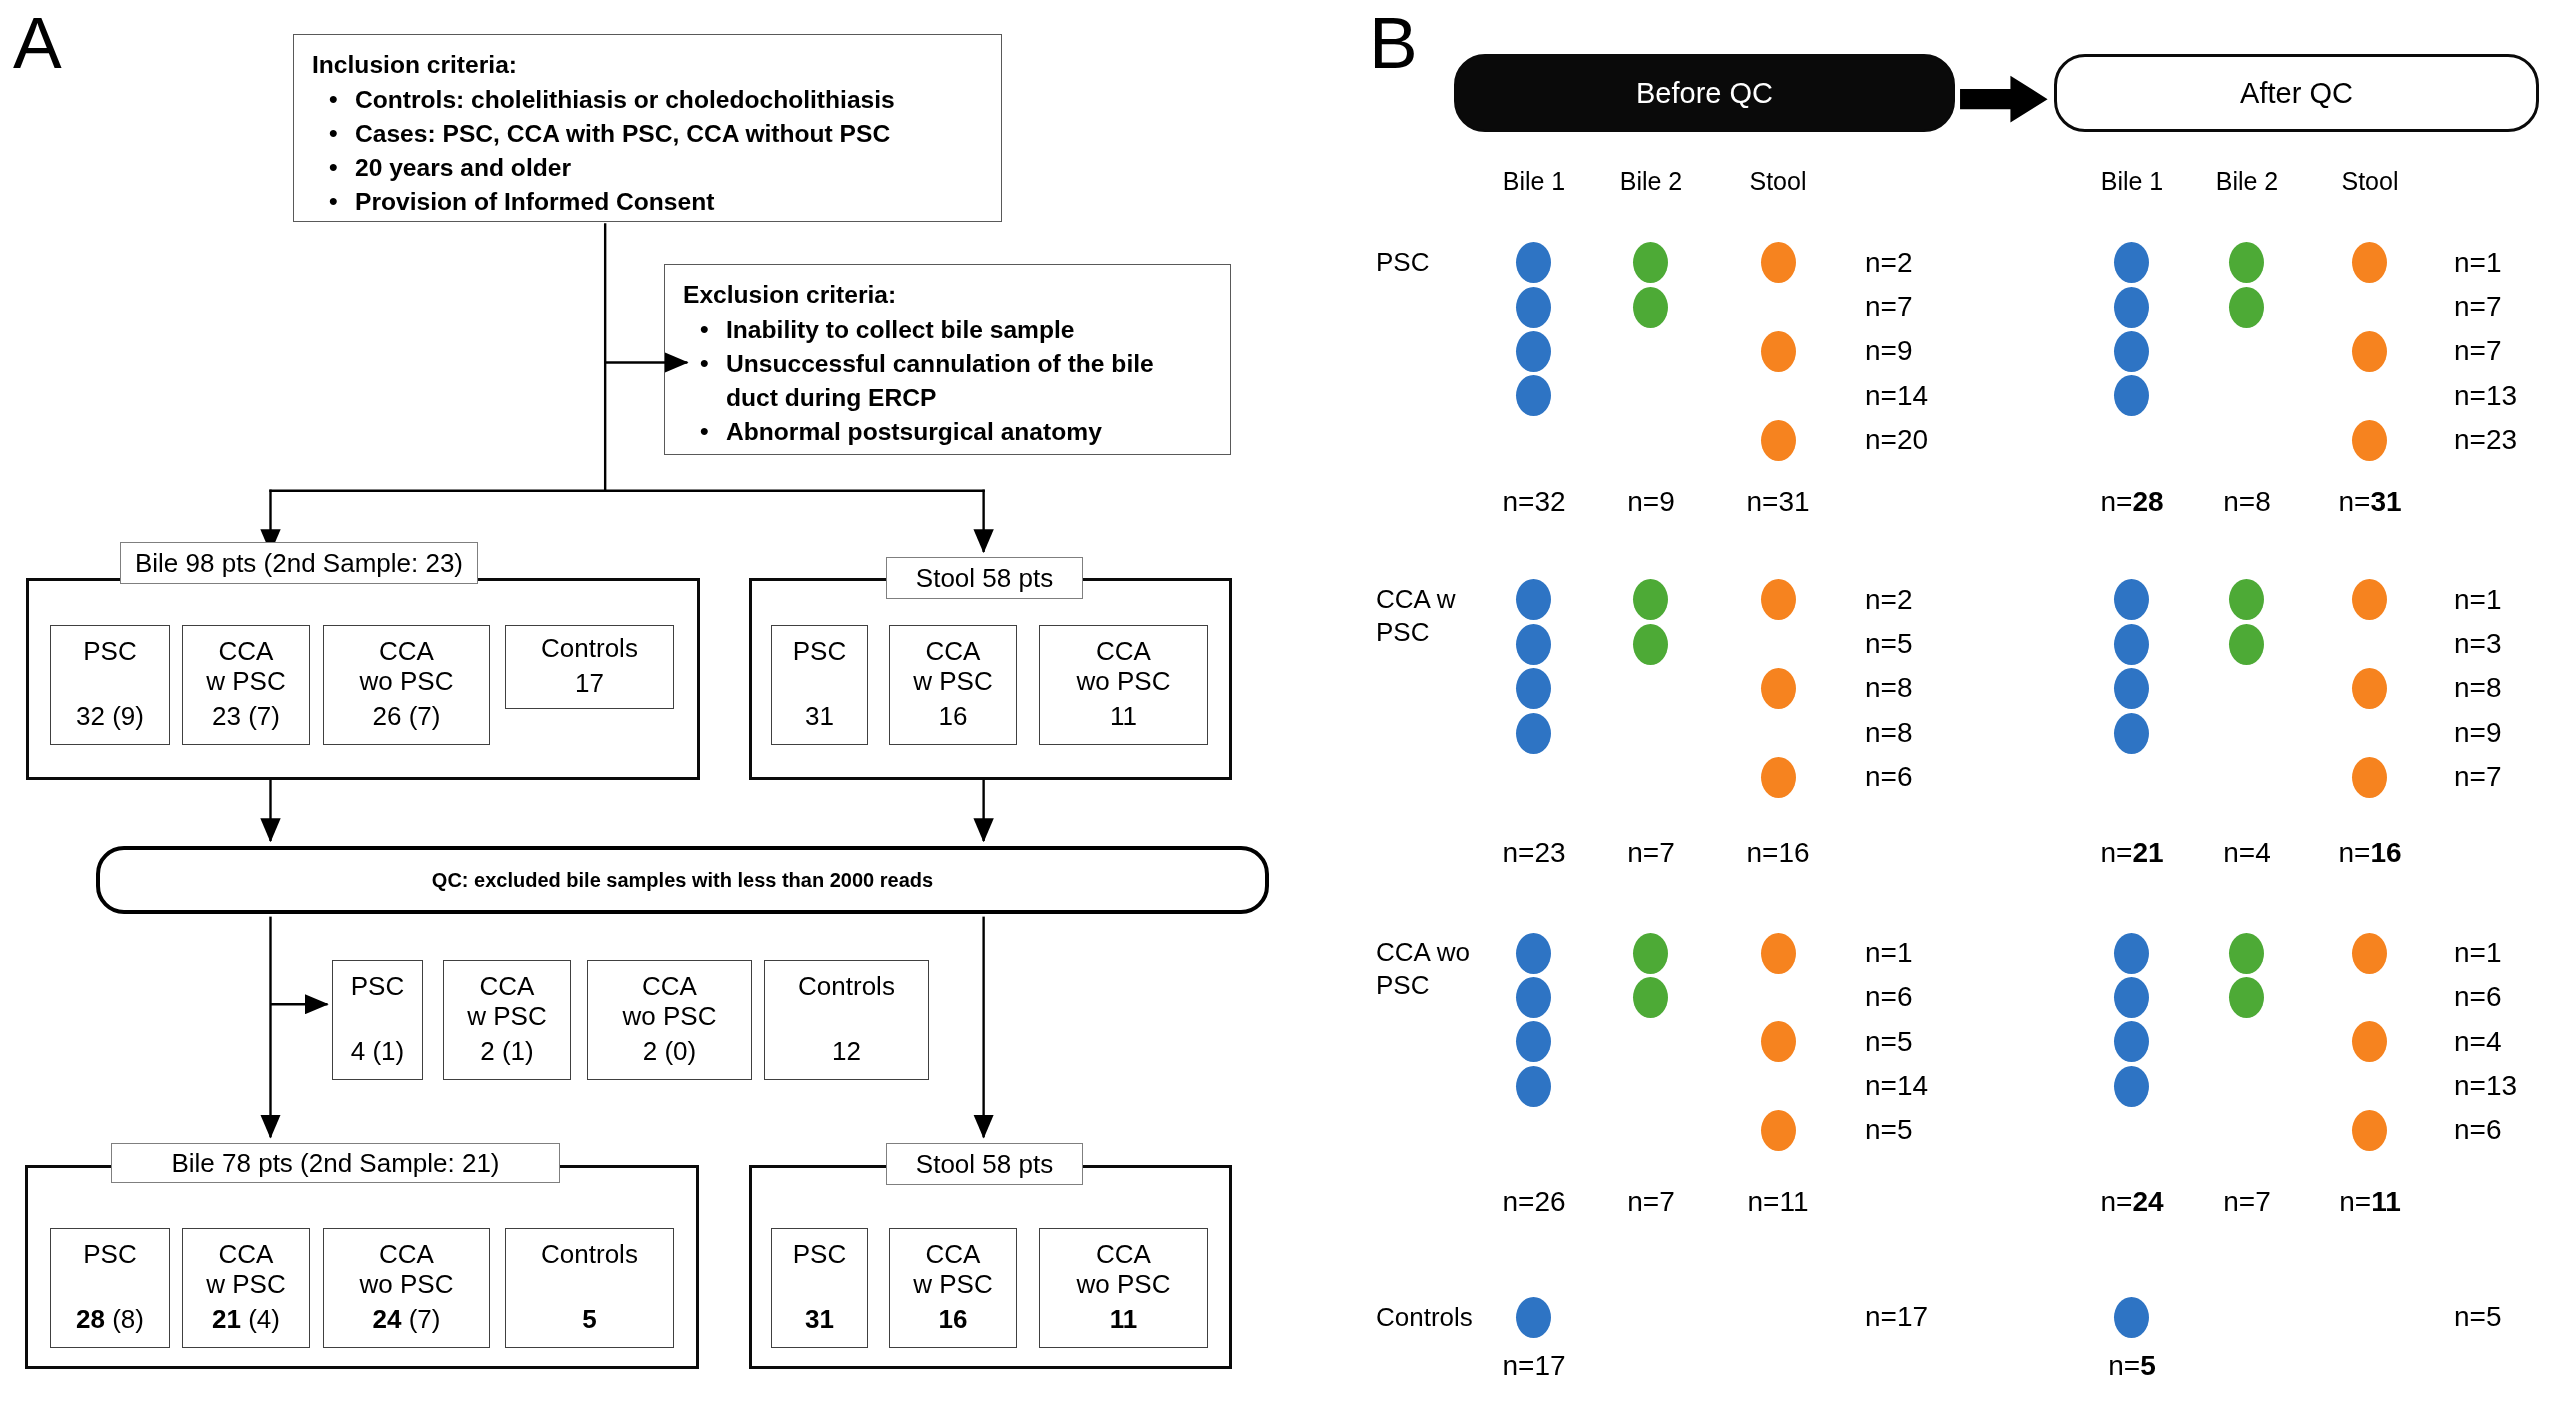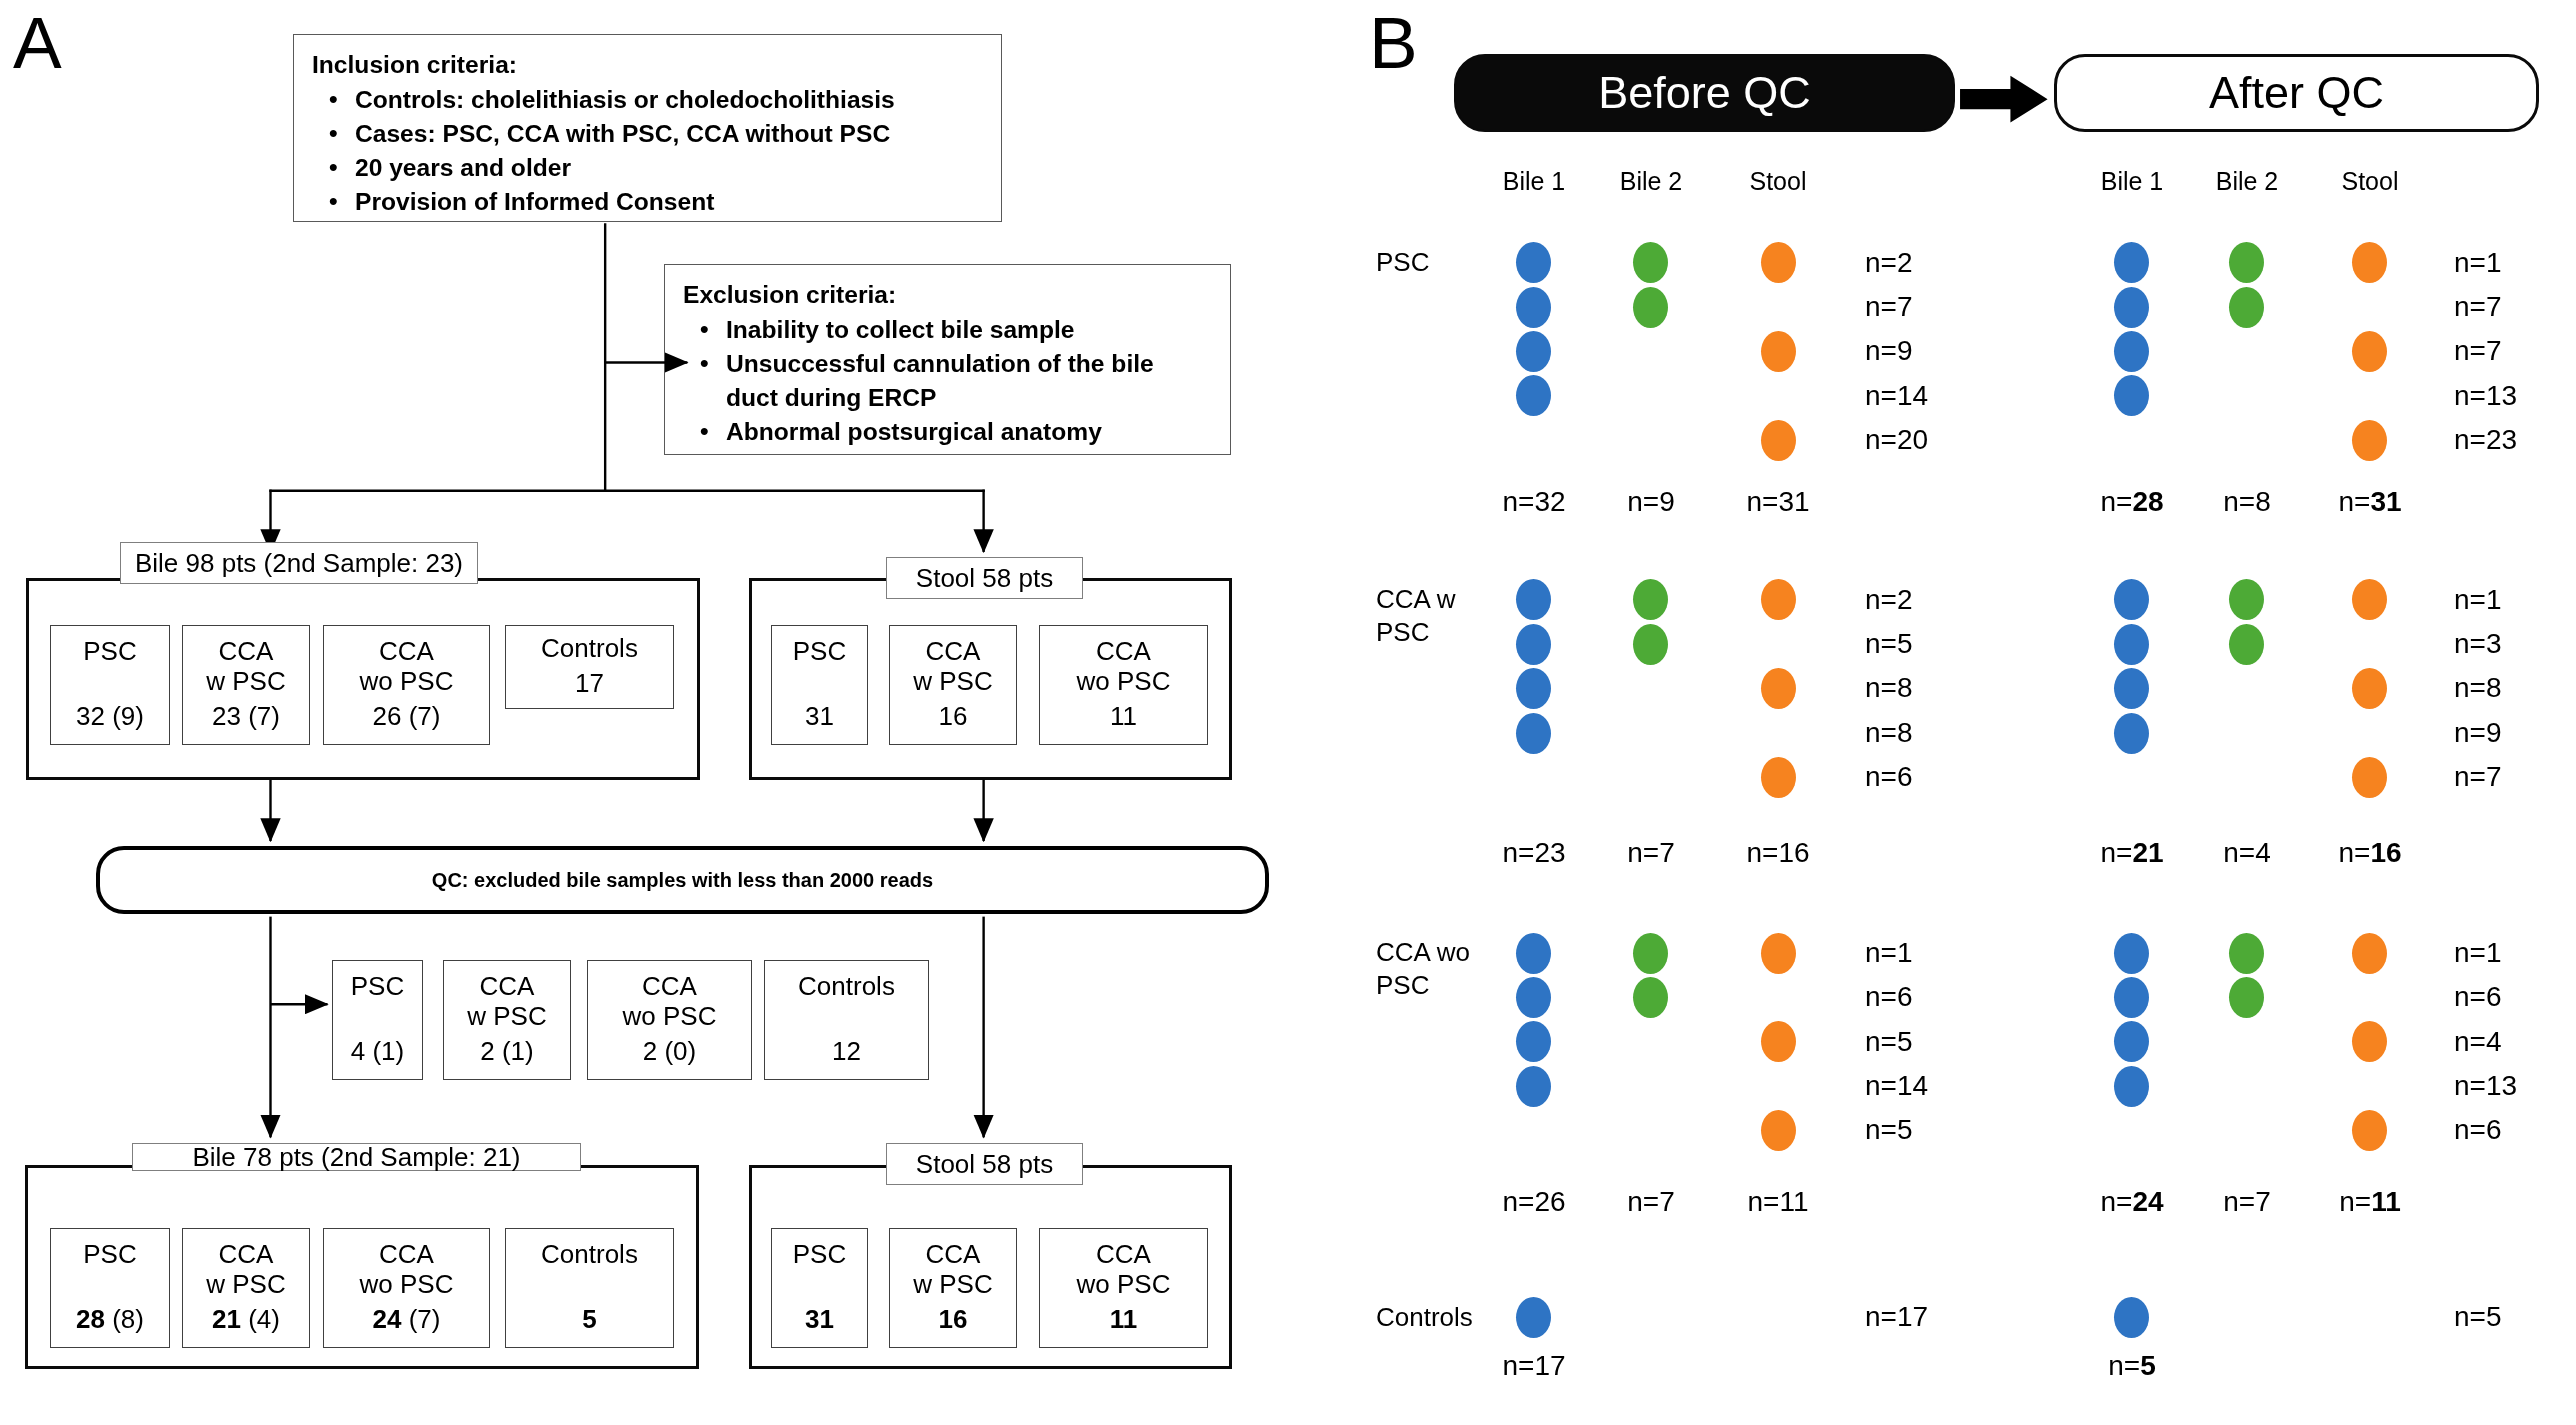--- a/index.html
+++ b/index.html
@@ -15,21 +15,21 @@
   .crit-box li::before{content:"\2022";position:absolute;left:17px;}
   .container-box{border:3px solid #0a0a0a;background:#fff;}
   .title-box{border:1.8px solid #7f7f7f;background:#fff;display:flex;align-items:center;justify-content:center;
              font-size:26px;z-index:3;}
   .cohort-box{border:1.8px solid #404040;background:#fff;display:flex;flex-direction:column;align-items:center;
               justify-content:space-between;font-size:26px;line-height:1.18;text-align:center;
               padding:9.6px 2.4px 12px 2.4px;z-index:2;}
   .cohort-box.compact{justify-content:center;gap:3.6px;}
   .qc-box{border:4.8px solid #000;border-radius:28px;background:#fff;display:flex;align-items:center;
           justify-content:center;font-size:20px;font-weight:bold;z-index:2;}
-  .pill{border-radius:31px;display:flex;align-items:center;justify-content:center;font-size:45px;z-index:2;}
+  .pill{border-radius:31px;display:flex;align-items:center;justify-content:center;font-size:29px;z-index:2;}
   .pill.dark{background:#0a0a0a;color:#fff;border:2.4px solid #0a0a0a;}
   .pill.light{background:#fff;color:#000;border:3px solid #0a0a0a;}
   .col-header{font-size:25px;text-align:center;}
   .group-label{font-size:26px;line-height:1.25;text-align:left;}
   .dot{border-radius:50%;z-index:2;}
   .n-label{font-size:28px;white-space:nowrap;}
   .totals-label{font-size:28px;text-align:center;white-space:nowrap;}
   svg.overlay{position:absolute;left:0;top:0;z-index:1;}
 </style>
 </head>
@@ -80,21 +80,21 @@
 
   <div class="abs container-box" style="left:26px;top:578px;width:674px;height:202px;"></div>
   <div class="abs title-box" style="left:120px;top:542px;width:358px;height:42px;">Bile 98 pts (2nd Sample: 23)</div>
 
   <div class="abs container-box" style="left:749px;top:578px;width:483px;height:202px;"></div>
   <div class="abs title-box" style="left:886px;top:557px;width:197px;height:42px;">Stool 58 pts</div>
 
   <div class="abs qc-box" style="left:96px;top:846px;width:1173px;height:68px;">QC: excluded bile samples with less than 2000 reads</div>
 
   <div class="abs container-box" style="left:24.6px;top:1165px;width:674px;height:204px;"></div>
-  <div class="abs title-box" style="left:132px;top:1143px;width:449px;height:28px;">Bile 78 pts (2nd Sample: 21)</div>
+  <div class="abs title-box" style="left:111px;top:1143px;width:449px;height:40px;">Bile 78 pts (2nd Sample: 21)</div>
 
   <div class="abs container-box" style="left:749px;top:1165px;width:483px;height:204px;"></div>
   <div class="abs title-box" style="left:886px;top:1143px;width:197px;height:42px;">Stool 58 pts</div>
 
   <div class="abs pill dark" style="left:1454px;top:54px;width:501px;height:78px;">Before QC</div>
   <div class="abs pill light" style="left:2054px;top:54px;width:485px;height:78px;">After QC</div>
 
   <div id="gen-root">
       <div class="abs cohort-box" style="left: 50px; top: 625px; width: 120px; height: 120px;">
         <div>

